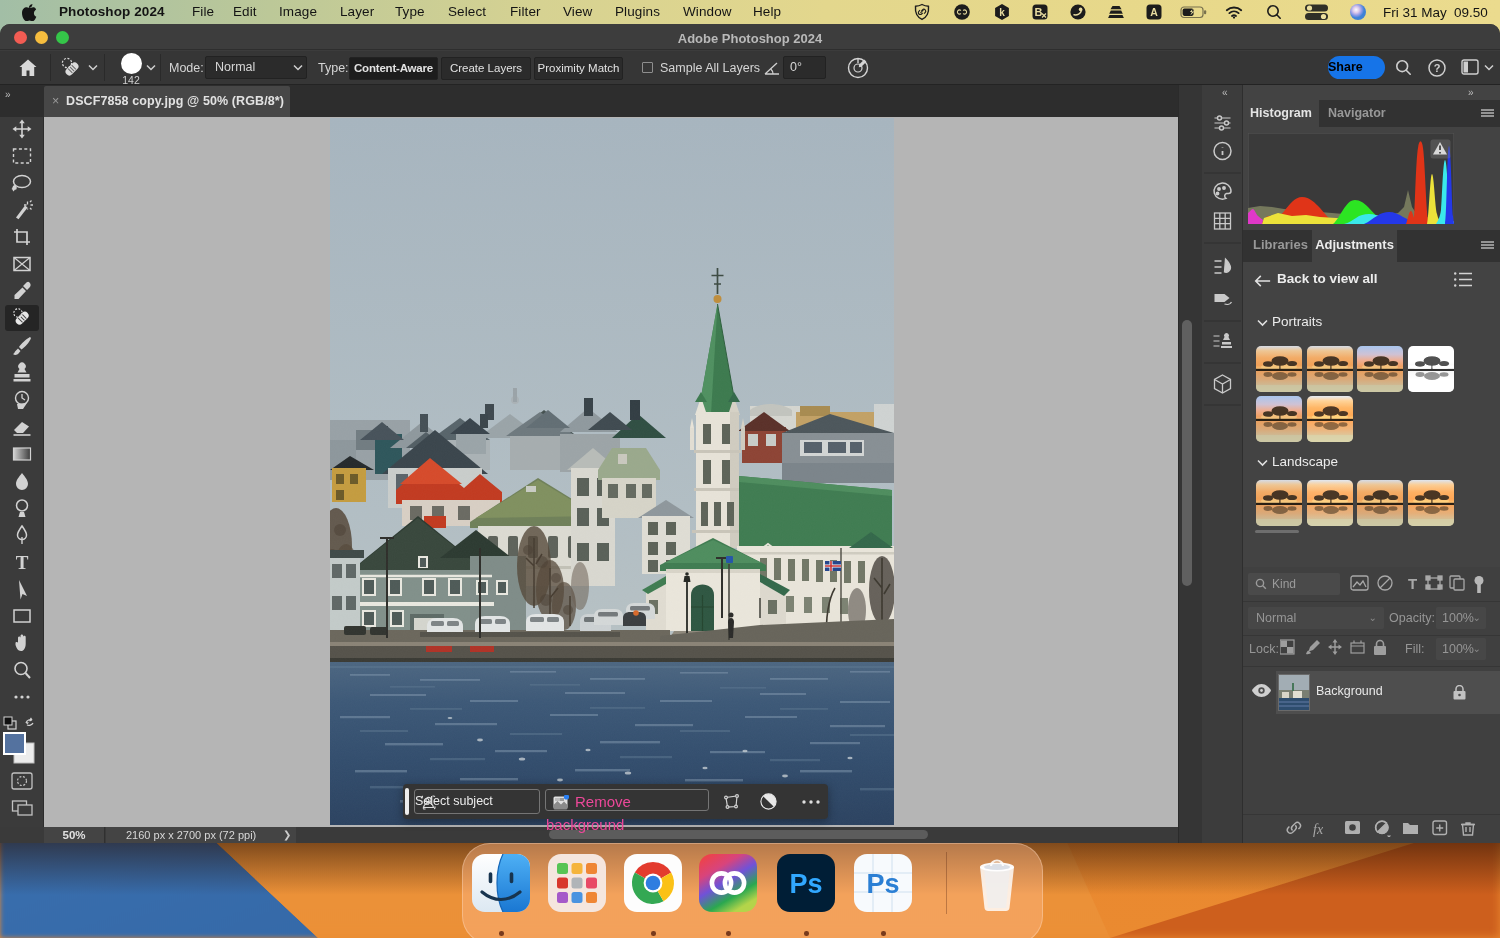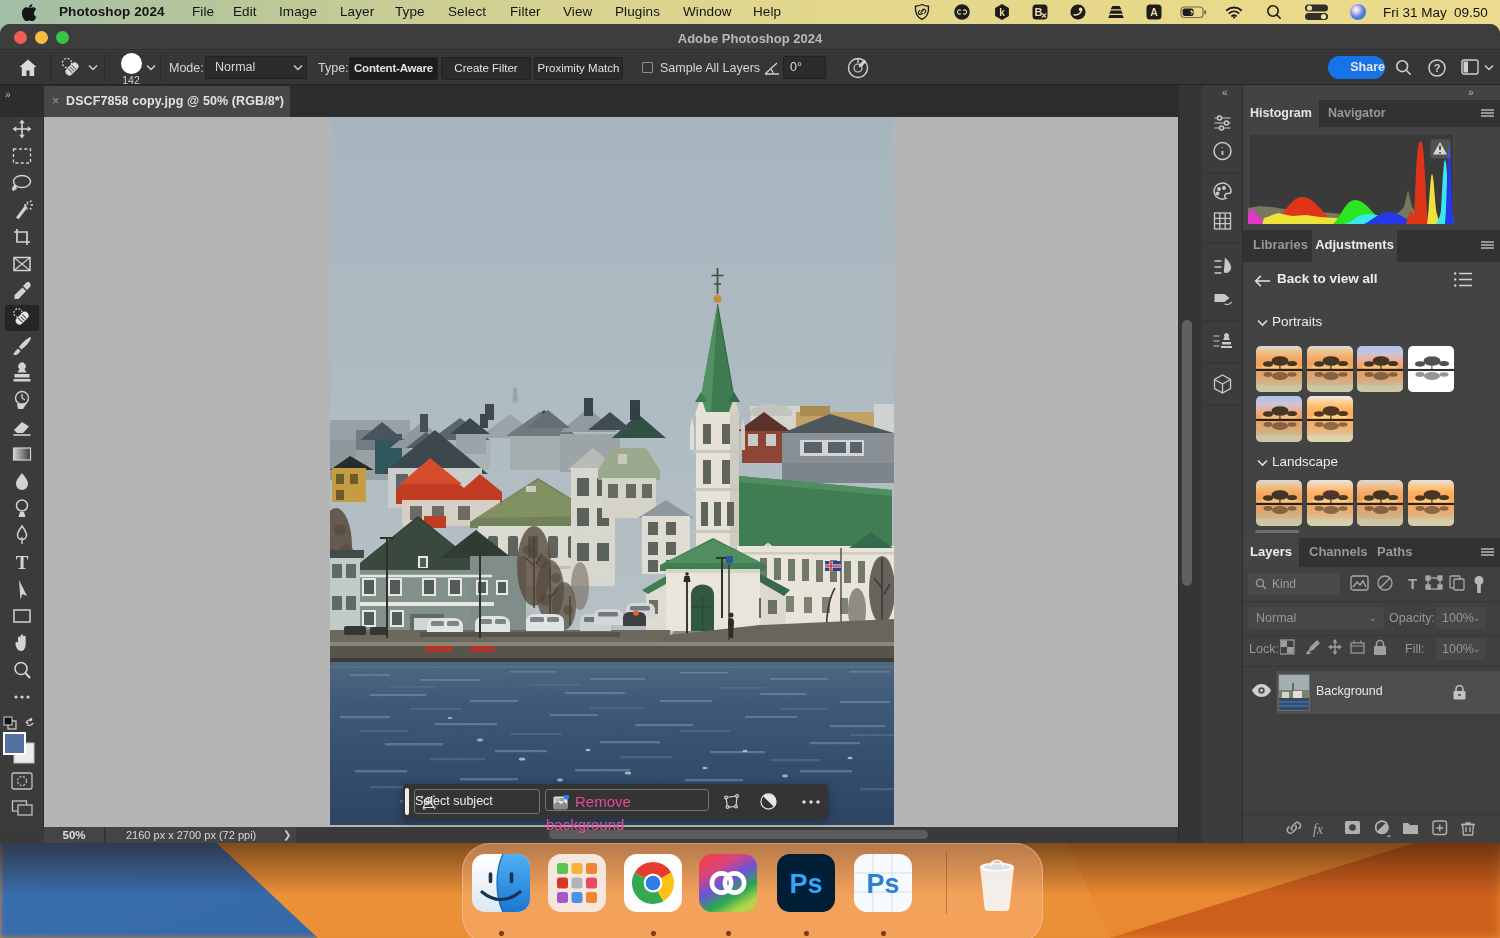--- a/index.html
+++ b/index.html
@@ -79,36 +79,36 @@
           <path d="M1 1.5l4 4 4-4" stroke="#cfcfcf" stroke-width="1.5" fill="none"></path>
         </svg>
     <div class="vsep" style="left:160px"></div>
     <div class="abs" style="left:169px;top:10px">Mode:</div>
     <div class="abs" style="left:205px;top:5px;width:102px;height:23px;background:#2b2b2b;border:1px solid #222;border-radius:2px;line-height:21px;padding-left:9px">Normal</div>
     <svg class="abs" style="left:293px;top:13px" width="10" height="7" viewBox="0 0 10 7">
           <path d="M1 1.5l4 4 4-4" stroke="#cfcfcf" stroke-width="1.5" fill="none"></path>
         </svg>
     <div class="abs" style="left:318px;top:10px">Type:</div>
     <div class="obtn" style="left:349px;width:89px;background:#1d1d1d;font-weight:700;letter-spacing:-.2px">Content-Aware</div>
-    <div class="obtn" style="left:441px;width:90px">Create Filter</div>
+    <div class="obtn" style="left:441px;width:90px">Create Layers</div>
     <div class="obtn" style="left:534px;width:89px">Proximity Match</div>
     <div class="abs" style="left:642px;top:11px;width:11px;height:11px;border:1px solid #8e8e8e;border-radius:1px"></div>
     <div class="abs" style="left:660px;top:10px">Sample All Layers</div>
     <svg class="abs" style="left:764px;top:11px" width="16" height="13" viewBox="0 0 16 13">
           <path d="M1 12 13 1M1 12h14" stroke="#cfcfcf" stroke-width="1.3" fill="none"></path>
           <path d="M9 12a7 7 0 0 0-2.2-5" stroke="#cfcfcf" stroke-width="1.3" fill="none"></path>
         </svg>
     <div class="abs" style="left:783px;top:5px;width:43px;height:23px;background:#2b2b2b;border:1px solid #222;border-radius:2px;line-height:21px;padding-left:6px">0°</div>
     <svg class="abs" style="left:846px;top:5px" width="24" height="24" viewBox="0 0 24 24">
           <circle cx="12" cy="12" r="9.5" stroke="#d4d4d4" stroke-width="1.4" fill="none"></circle>
           <circle cx="12" cy="12" r="4" stroke="#d4d4d4" stroke-width="1.2" fill="none"></circle>
           <path d="M12 2.5V7M19 5l-5.5 5.5" stroke="#d4d4d4" stroke-width="1.4"></path>
           <path d="M18.2 3.6l2.2 2.2-5 5-2.6.4.4-2.6z" fill="#d4d4d4"></path>
         </svg>
-    <div class="abs" style="left:1328px;top:5px;width:57px;height:23px;background:#1674e8;border-radius:12px;color:#e5e5e5;text-align:right;line-height:23px;font-size:12.5px;font-weight:700">Share</div>
+    <div class="abs" style="left:1328px;top:5px;width:57px;height:23px;background:#1674e8;border-radius:12px;color:#000000;text-align:left;line-height:23px;font-size:12.5px;font-weight:700">Share</div>
     <svg class="abs" style="left:1395px;top:8px" width="17" height="17" viewBox="0 0 17 17" stroke="#cfcfcf" stroke-width="1.6" fill="none">
           <circle cx="7.2" cy="7.2" r="5.4"></circle>
           <path d="M11.2 11.2l4 4" stroke-linecap="round"></path>
         </svg>
     <svg class="abs" style="left:1428px;top:8px" width="18" height="18" viewBox="0 0 18 18">
           <circle cx="9" cy="9" r="8" stroke="#cfcfcf" stroke-width="1.5" fill="none"></circle>
           <text x="9" y="13" text-anchor="middle" font-size="11" fill="#cfcfcf" font-weight="700" font-family="Liberation Sans">?</text>
         </svg>
     <svg class="abs" style="left:1461px;top:8px" width="18" height="16" viewBox="0 0 18 16">
           <rect x="1" y="1" width="16" height="14" rx="2" stroke="#cfcfcf" stroke-width="1.4" fill="none"></rect>
@@ -878,28 +878,20 @@
         <svg class="thumb" style="left:164.5px;top:218px;filter:brightness(1.04) saturate(1.08)">
               <use href="#sunA"></use>
             </svg>
         <svg class="abs" style="left:14px;top:197px" width="11" height="8" viewBox="0 0 11 8" fill="none" stroke="#e0e0e0" stroke-width="1.6">
               <path d="M1 1.5l4.5 4.5L10 1.5"></path>
             </svg>
         <div class="abs" style="left:29px;top:192px;color:#ececec;font-size:13.5px">Landscape</div>
         <div class="abs" style="left:12px;top:268px;width:44px;height:3px;border-radius:2px;background:#6e6e6e"></div>
       </div>
 
-      <div class="abs" style="left:0;top:453px;width:257px;height:29px;background:#323232">
-        <div class="abs" style="left:0;top:0;width:56px;height:29px;background:#444444;color:#ececec;font-weight:700;font-size:13px;text-align:center;line-height:28px">Layers</div>
-        <div class="abs" style="left:66px;top:0;color:#989898;font-weight:700;font-size:13px;line-height:28px">Channels</div>
-        <div class="abs" style="left:134px;top:0;color:#989898;font-weight:700;font-size:13px;line-height:28px">Paths</div>
-        <svg class="abs" style="left:238px;top:10px" width="13" height="10" viewBox="0 0 13 10" stroke="#b5b5b5" stroke-width="1.4">
-              <path d="M0 1h13M0 4h13M0 7h13"></path>
-            </svg>
-      </div>
       <div id="layersbody" class="abs" style="left:0;top:482px;width:257px;height:276px;background:#404040">
 
         <div class="abs" style="left:5px;top:6px;width:92px;height:22px;background:#4a4a4a;border-radius:2px;color:#9b9b9b;font-size:12px;line-height:22px"><svg style="position:absolute;left:7px;top:5px" width="12" height="12" viewBox="0 0 12 12" fill="none" stroke="#9b9b9b" stroke-width="1.4">
                 <circle cx="5" cy="5" r="3.6"></circle>
                 <path d="M7.8 7.8l3 3"></path>
               </svg><span style="margin-left:24px">Kind</span></div>
         <svg class="abs" style="left:103px;top:8px" width="140" height="18" viewBox="0 0 140 18" fill="none" stroke="#a8a8a8" stroke-width="1.3">
           <g transform="translate(5,1)">
                 <rect width="17" height="14" rx="2"></rect>
                 <path d="M2 11l4-5 3 3 3-4 3 6"></path>

